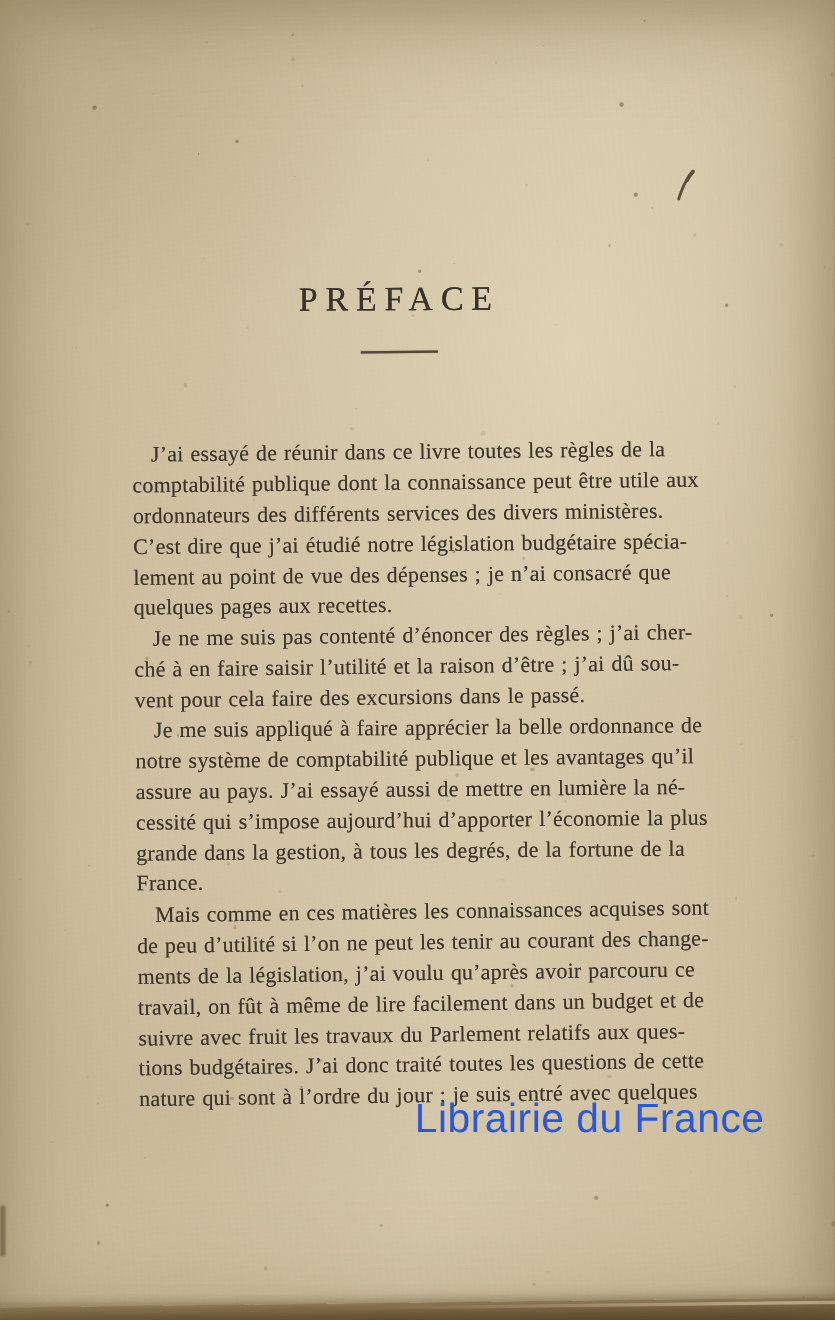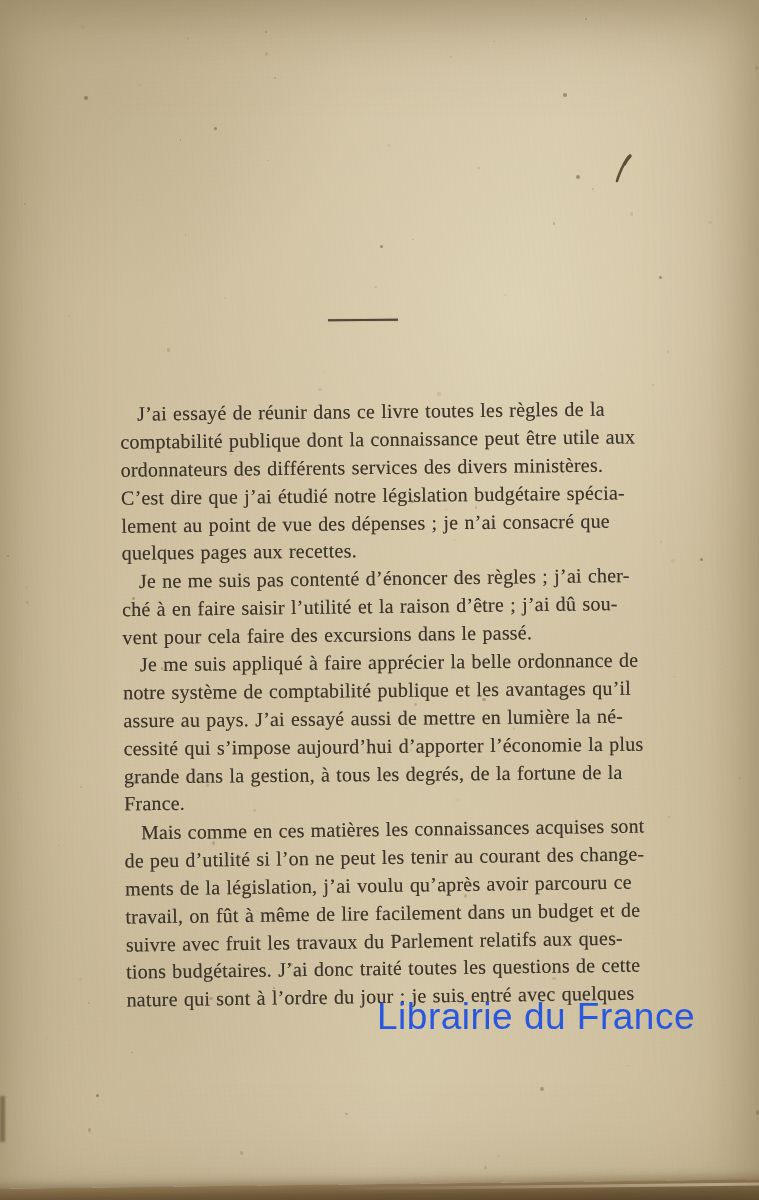--- a/index.html
+++ b/index.html
@@ -224,20 +224,21 @@
       <div class="speck" style="width: 4px; height: 4px; left: 84px; top: 96px; background: rgba(96, 80, 50, 0.5); filter: blur(0.4px);"></div>
       <div class="speck" style="width: 3px; height: 3px; left: 214px; top: 127px; background: rgba(96, 80, 50, 0.5); filter: blur(0.4px);"></div>
       <div class="speck" style="width: 4px; height: 4px; left: 563px; top: 93px; background: rgba(96, 80, 50, 0.5); filter: blur(0.4px);"></div>
       <div class="speck" style="width: 4px; height: 4px; left: 576px; top: 175px; background: rgba(96, 80, 50, 0.5); filter: blur(0.4px);"></div>
       <div class="speck" style="width: 3px; height: 3px; left: 659px; top: 276px; background: rgba(96, 80, 50, 0.5); filter: blur(0.4px);"></div>
       <div class="speck" style="width: 3px; height: 3px; left: 700px; top: 558px; background: rgba(96, 80, 50, 0.5); filter: blur(0.4px);"></div>
       <div class="speck" style="width: 3px; height: 3px; left: 380px; top: 245px; background: rgba(96, 80, 50, 0.5); filter: blur(0.4px);"></div>
       <div class="speck" style="width: 3px; height: 3px; left: 96px; top: 1094px; background: rgba(96, 80, 50, 0.5); filter: blur(0.4px);"></div>
     </div>
 
+  <h1 class="page-title">PRÉFACE</h1>
   <div class="title-rule"></div>
 
   <div class="body-text" id="body">
       <div class="para">
         <div class="line first" style="transform: scaleX(1);">J’ai essayé de réunir dans ce livre toutes les règles de la</div>
         <div class="line" style="transform: scaleX(1);">comptabilité publique dont la connaissance peut être utile aux</div>
         <div class="line" style="transform: scaleX(1);">ordonnateurs des différents services des divers ministères.</div>
         <div class="line" style="transform: scaleX(1);">C’est dire que j’ai étudié notre législation budgétaire spécia-</div>
         <div class="line" style="transform: scaleX(1);">lement au point de vue des dépenses ; je n’ai consacré que</div>
         <div class="line short">quelques pages aux recettes.</div>

